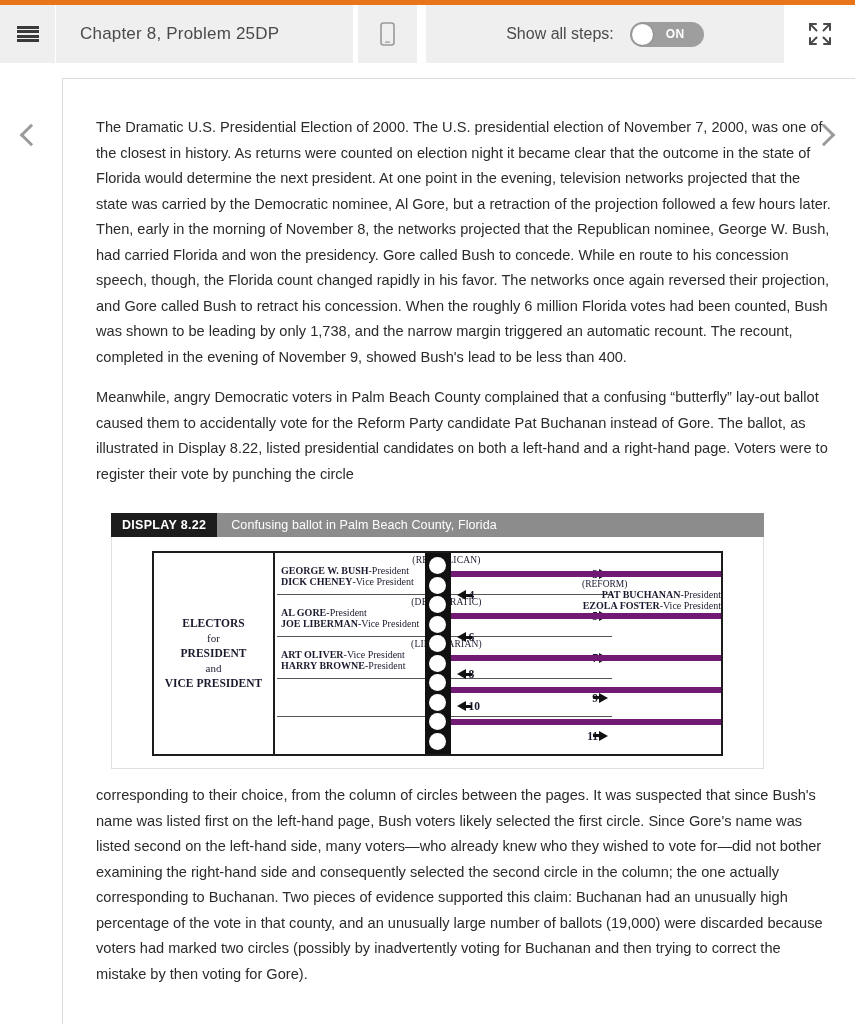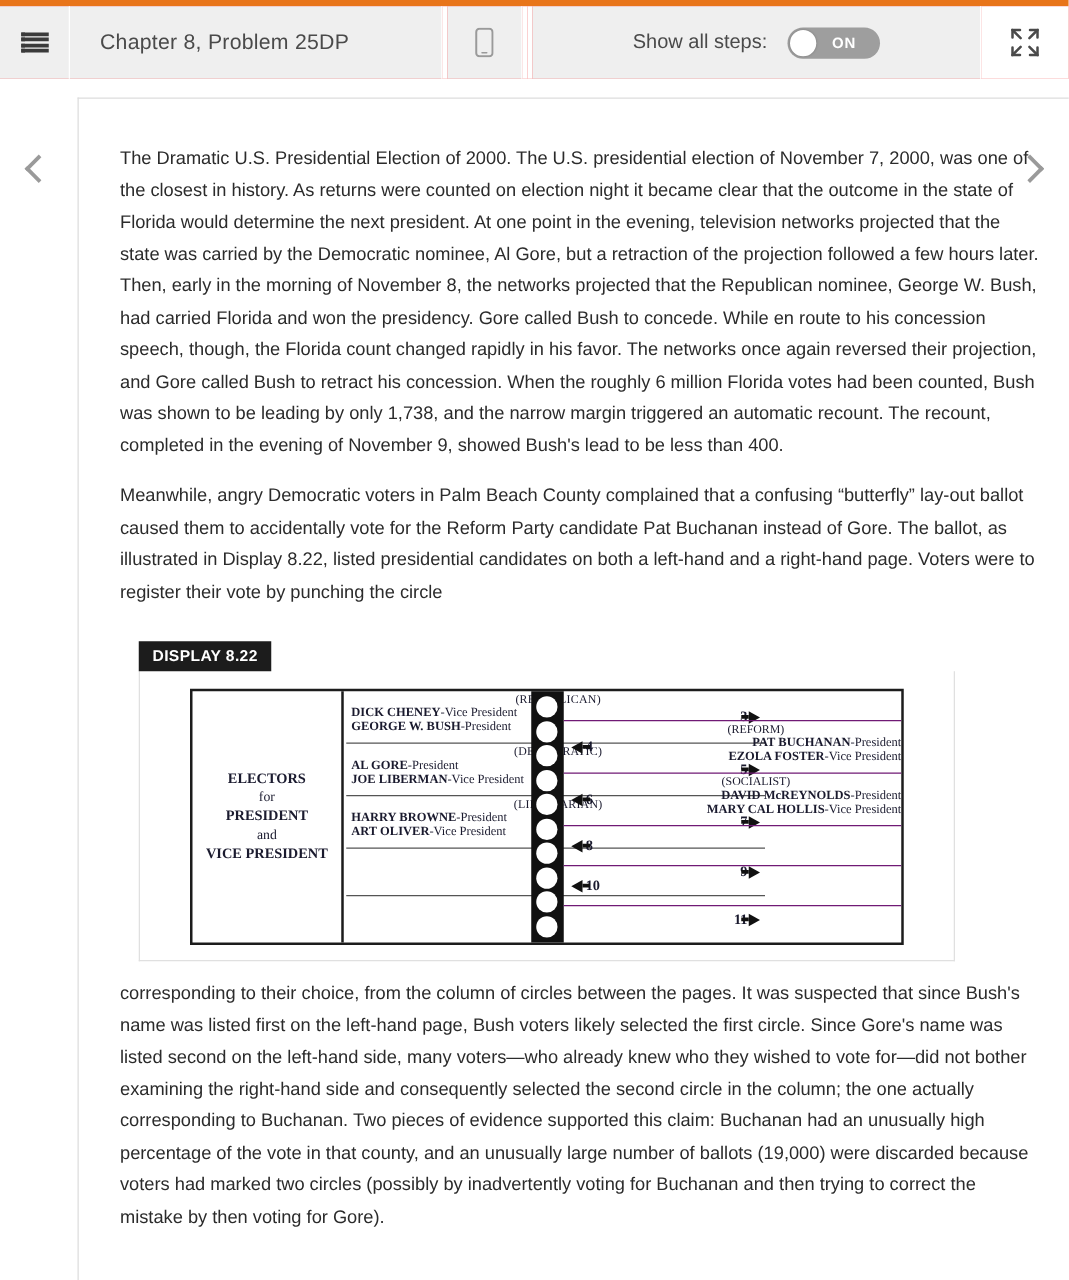--- a/index.html
+++ b/index.html
@@ -139,21 +139,21 @@
   .circles {
     position: absolute; left: 50%; transform: translateX(-50%);
     top: 2px; bottom: 2px; width: 26px; background: #111;
     display: flex; flex-direction: column; align-items: center;
     justify-content: space-around; padding: 3px 0;
   }
   .circles .c { width: 17px; height: 17px; border-radius: 50%; background: #fff; }
 
   
   .rcol { position: absolute; left: calc(50% + 13px); top: 2px; right: 2px; bottom: 2px; }
-  .rrow { border-bottom: 1px solid #701a75; position: relative; }
+  .rrow { border-bottom: 6px solid #701a75; position: relative; }
   .rrow:last-child { border-bottom: none; }
   .num-l {
     position: absolute; left: 6px; top: 50%; transform: translateY(-50%);
     font-family: "Liberation Serif", serif; font-weight: bold; font-size: 11.5px;
     color: #1a1a2e; display: flex; align-items: center; gap: 3px;
   }
   .arrow-l { width: 0; height: 0; border-right: 9px solid #111; border-top: 5px solid transparent; border-bottom: 5px solid transparent; position: relative; }
   .arrow-l:before { content:""; position:absolute; left:9px; top:-1.5px; width:6px; height:3px; background:#111; }
   .rcand { font-family: "Liberation Serif", serif; color: #1a1a2e; padding: 2px 0; margin-left: 38px; }
   .rcand .party { text-align: center; font-size: 9.5px; }
@@ -229,64 +229,65 @@
 
   <div class="card">
     <div class="card-inner">
 
       <p class="para">The Dramatic U.S. Presidential Election of 2000. The U.S. presidential election of November 7, 2000, was one of the closest in history. As returns were counted on election night it became clear that the outcome in the state of Florida would determine the next president. At one point in the evening, television networks projected that the state was carried by the Democratic nominee, Al Gore, but a retraction of the projection followed a few hours later. Then, early in the morning of November 8, the networks projected that the Republican nominee, George W. Bush, had carried Florida and won the presidency. Gore called Bush to concede. While en route to his concession speech, though, the Florida count changed rapidly in his favor. The networks once again reversed their projection, and Gore called Bush to retract his concession. When the roughly 6 million Florida votes had been counted, Bush was shown to be leading by only 1,738, and the narrow margin triggered an automatic recount. The recount, completed in the evening of November 9, showed Bush's lead to be less than 400.</p>
       <p class="para">Meanwhile, angry Democratic voters in Palm Beach County complained that a confusing “butterfly” lay-out ballot caused them to accidentally vote for the Reform Party candidate Pat Buchanan instead of Gore. The ballot, as illustrated in Display 8.22, listed presidential candidates on both a left-hand and a right-hand page. Voters were to register their vote by punching the circle</p>
 
       <div class="display">
         <div class="disp-head">
           <div class="disp-tag">DISPLAY 8.22</div>
+          <div class="disp-cap">Confusing ballot in Palm Beach County, Florida</div>
         </div>
 
         <div class="ballot-wrap">
           <div class="ballot">
             <div class="ballot-frame"></div>
 
             <div class="electors">
               <div class="electors-txt">
                 <div>ELECTORS</div>
                 <div class="sm">for</div>
                 <div>PRESIDENT</div>
                 <div class="sm">and</div>
                 <div>VICE PRESIDENT</div>
               </div>
             </div>
 
             <div class="lcol" id="lcol">
                 <div class="lrow" style="height: 42px;">
                   <div class="cand">
                     <div class="party">(REPUBLICAN)</div>
+                    <div class="nm">GEORGE W. BUSH<span>-President</span></div>
                     <div class="nm">DICK CHENEY<span>-Vice President</span></div>
-                    <div class="nm">GEORGE W. BUSH<span>-President</span></div>
                   </div>
                   <div class="num-r">
                     <span>3</span>
                     <span class="arrow-r"></span>
                   </div>
                 </div>
                 <div class="lrow" style="height: 42px;">
                   <div class="cand">
                     <div class="party">(DEMOCRATIC)</div>
                     <div class="nm">AL GORE<span>-President</span></div>
                     <div class="nm">JOE LIBERMAN<span>-Vice President</span></div>
                   </div>
                   <div class="num-r">
                     <span>5</span>
                     <span class="arrow-r"></span>
                   </div>
                 </div>
                 <div class="lrow" style="height: 42px;">
                   <div class="cand">
                     <div class="party">(LIBERTARIAN)</div>
+                    <div class="nm">ART OLIVER<span>-Vice President</span></div>
                     <div class="nm">HARRY BROWNE<span>-President</span></div>
-                    <div class="nm">ART OLIVER<span>-Vice President</span></div>
                   </div>
                   <div class="num-r">
                     <span>7</span>
                     <span class="arrow-r"></span>
                   </div>
                 </div>
                 <div class="lrow" style="height: 38px;">
                   <div class="num-r">
                     <span>9</span>
                     <span class="arrow-r"></span>
@@ -322,25 +323,20 @@
                     <div class="party">(REFORM)</div>
                     <div class="nm">PAT BUCHANAN<span>-President</span></div>
                     <div class="nm">EZOLA FOSTER<span>-Vice President</span></div>
                   </div>
                 </div>
                 <div class="rrow" style="height: 42px;">
                   <div class="num-l">
                     <span class="arrow-l"></span>
                     <span>6</span>
                   </div>
-                  <div class="rcand">
-                    <div class="party">(SOCIALIST)</div>
-                    <div class="nm">DAVID McREYNOLDS<span>-President</span></div>
-                    <div class="nm">MARY CAL HOLLIS<span>-Vice President</span></div>
-                  </div>
                 </div>
                 <div class="rrow" style="height: 32px;">
                   <div class="num-l">
                     <span class="arrow-l"></span>
                     <span>8</span>
                   </div>
                 </div>
                 <div class="rrow" style="height: 32px;">
                   <div class="num-l">
                     <span class="arrow-l"></span>

